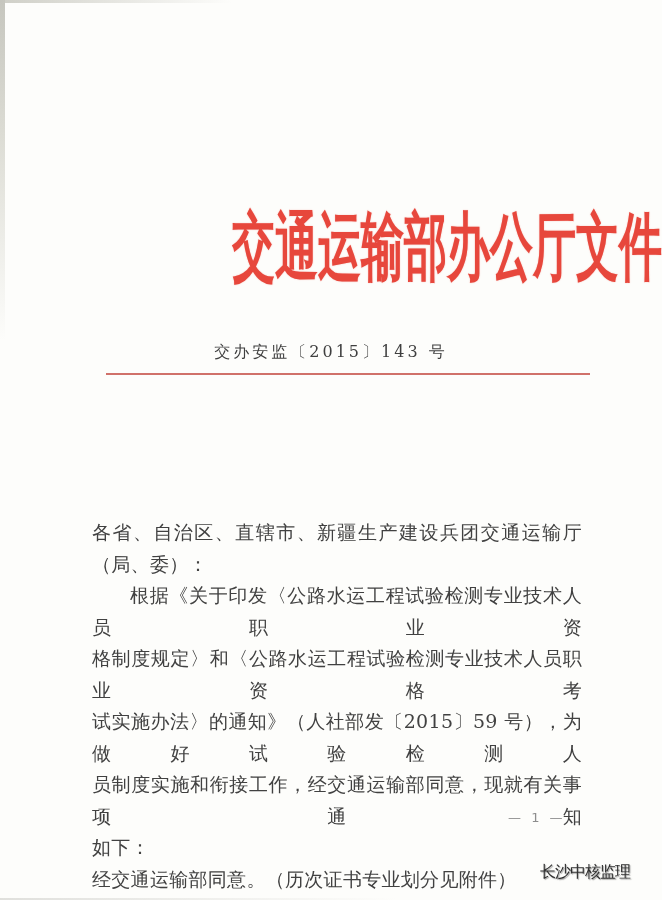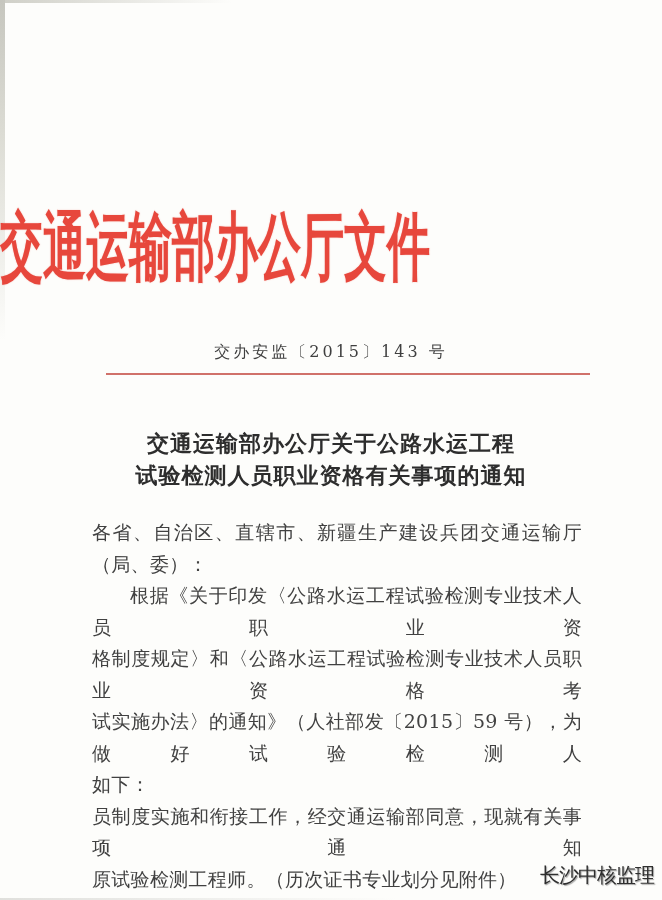--- a/index.html
+++ b/index.html
@@ -21,21 +21,21 @@
     position: absolute; left: 0; top: 0; height: 3px; width: 100%;
     background: linear-gradient(to right, #cfcfc7, rgba(240,240,235,0) 35%);
   }
   .edge-bottom {
     position: absolute; left: 0; bottom: 0; height: 2px; width: 100%;
     background: linear-gradient(to right, rgba(200,200,195,.55), rgba(240,240,235,0) 60%);
   }
 
   .banner-title-wrap {
     position: absolute; left: 0; top: 200px; width: 662px; height: 92px;
-    text-align: left;
+    text-align: right;
   }
   .banner-title {
     display: inline-block;
     font-size: 43px; font-weight: bold;
     color: #e7473c;
     letter-spacing: 0px;
     transform: scaleY(1.72);
     transform-origin: center;
     line-height: 92px;
     white-space: nowrap;
@@ -73,21 +73,21 @@
 
   .page-number {
     position: absolute; left: 508px; top: 810px;
     font-size: 13px; color: #8d8d8d;
     letter-spacing: 3px;
     font-family: "DejaVu Sans", "Liberation Sans", sans-serif;
   }
 
   .watermark {
     position: absolute; left: 540px; top: 862px;
-    font-size: 20px; color: #2f2f2f;
+    font-size: 16px; color: #2f2f2f;
     font-family: "DejaVu Sans", "Liberation Sans", sans-serif;
     letter-spacing: -1px;
     text-shadow: 1px 1px 1px rgba(90,90,90,.55);
     white-space: nowrap;
   }
 </style>
 </head>
 <body>
 
 <div class="scan-page">
@@ -97,32 +97,28 @@
   <div class="edge-bottom"></div>
 
   <div class="banner-title-wrap">
     <span class="banner-title">交通运输部办公厅文件</span>
   </div>
 
   <div class="doc-number">交办安监〔2015〕143 号</div>
 
   <div class="red-divider"></div>
 
-  <div class="doc-title">
-    <div>交通运输部办公厅关于公路水运工程</div>
-    <div>试验检测人员职业资格有关事项的通知</div>
-  </div>
 
   <div class="doc-body">
     <div class="body-line">各省、自治区、直辖市、新疆生产建设兵团交通运输厅（局、委）：</div>
     <div class="body-line indent stretch">根据《关于印发〈公路水运工程试验检测专业技术人员职业资</div>
     <div class="body-line stretch">格制度规定〉和〈公路水运工程试验检测专业技术人员职业资格考</div>
     <div class="body-line stretch">试实施办法〉的通知》（人社部发〔2015〕59 号），为做好试验检测人</div>
+    <div class="body-line stretch">员制度实施和衔接工作，经交通运输部同意，现就有关事项通知</div>
     <div class="body-line">如下：</div>
-    <div class="body-line stretch">员制度实施和衔接工作，经交通运输部同意，现就有关事项通知</div>
-    <div class="body-line">原试验检测工程师。（历次证书专业划分见附件）</div>
+    <div class="body-line">经交通运输部同意。（历次证书专业划分见附件）</div>
   </div>
 
   <div class="page-number">— 1 —</div>
 
   <div class="watermark">长沙中核监理</div>
 
 </div>
 
 </body></html>

